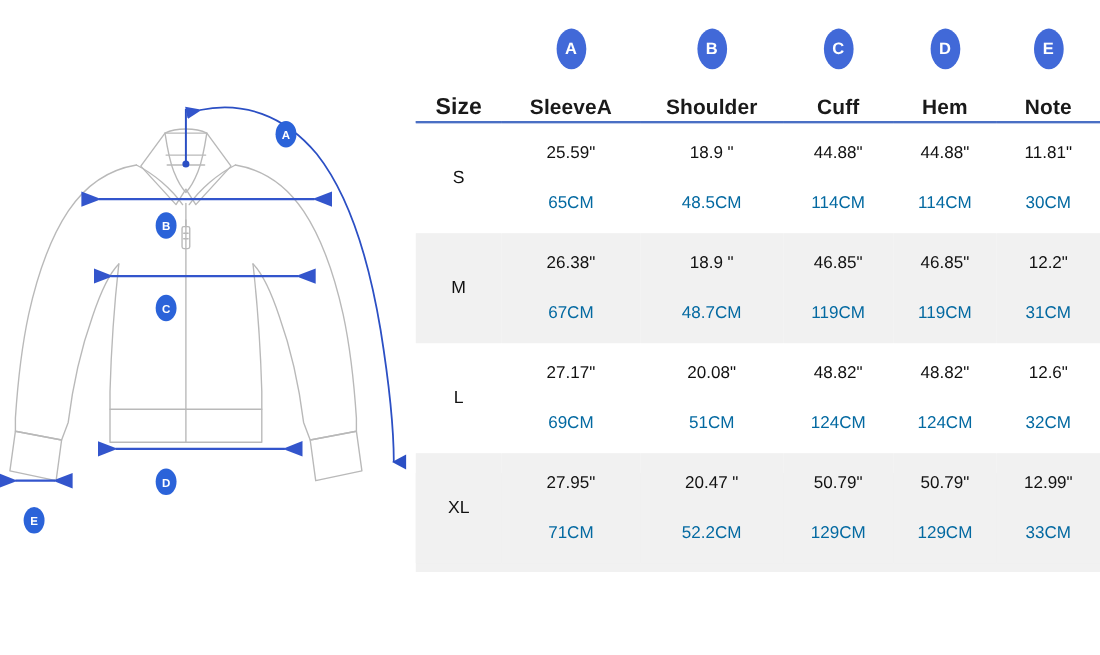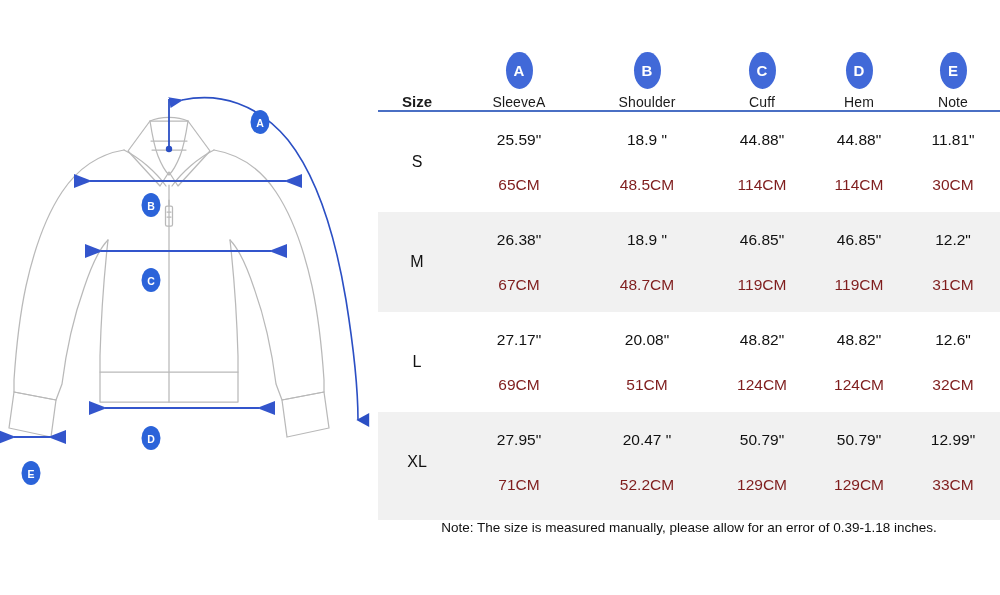--- a/index.html
+++ b/index.html
@@ -66,21 +66,21 @@
   .size-table thead th {
     padding: 0;
     vertical-align: bottom;
     text-align: center;
     font-weight: bold;
     color: #1a1a1a;
     border-bottom: 2px solid #4a6fc4;
   }
   th.head-size {
     height: 110px;
-    font-size: 15px;
+    font-size: 21px;
     padding-bottom: 26px;
   }
   th.head-meas {
     height: 110px;
     padding-bottom: 12px;
   }
   .head-inner {
     display: flex;
     flex-direction: column;
     align-items: center;
@@ -95,24 +95,25 @@
     color: #ffffff;
     font-size: 15px;
     font-weight: bold;
     display: flex;
     align-items: center;
     justify-content: center;
     line-height: 1;
     flex: none;
   }
   .head-label {
-    font-size: 14px;
-    font-weight: normal;
+    font-size: 19px;
+    font-weight: bold;
     letter-spacing: .1px;
     white-space: nowrap;
+    margin-top: 20px;
   }
 
   
   .size-table tbody td {
     padding: 0;
     text-align: center;
     vertical-align: middle;
     color: #111111;
     height: 100px;
   }
@@ -131,21 +132,21 @@
     gap: 27px;
     height: 100px;
   }
   .val-in {
     font-size: 15.5px;
     color: #111111;
     white-space: nowrap;
   }
   .val-cm {
     font-size: 15.5px;
-    color: #7f1d1d;
+    color: #0369a1;
     white-space: nowrap;
   }
 
   
   #note {
     position: absolute;
     left: 0;
     top: 520px;
     width: 622px;
     text-align: center;
@@ -490,16 +491,15 @@
             <div class="cell-stack">
               <span class="val-in">12.99"</span>
               <span class="val-cm">33CM</span>
             </div>
           </td>
         </tr>
 
       </tbody>
     </table>
 
-    <div id="note">Note: The size is measured manually, please allow for an error of 0.39-1.18 inches.</div>
 
   </div>
 </div>
 
 </body></html>

